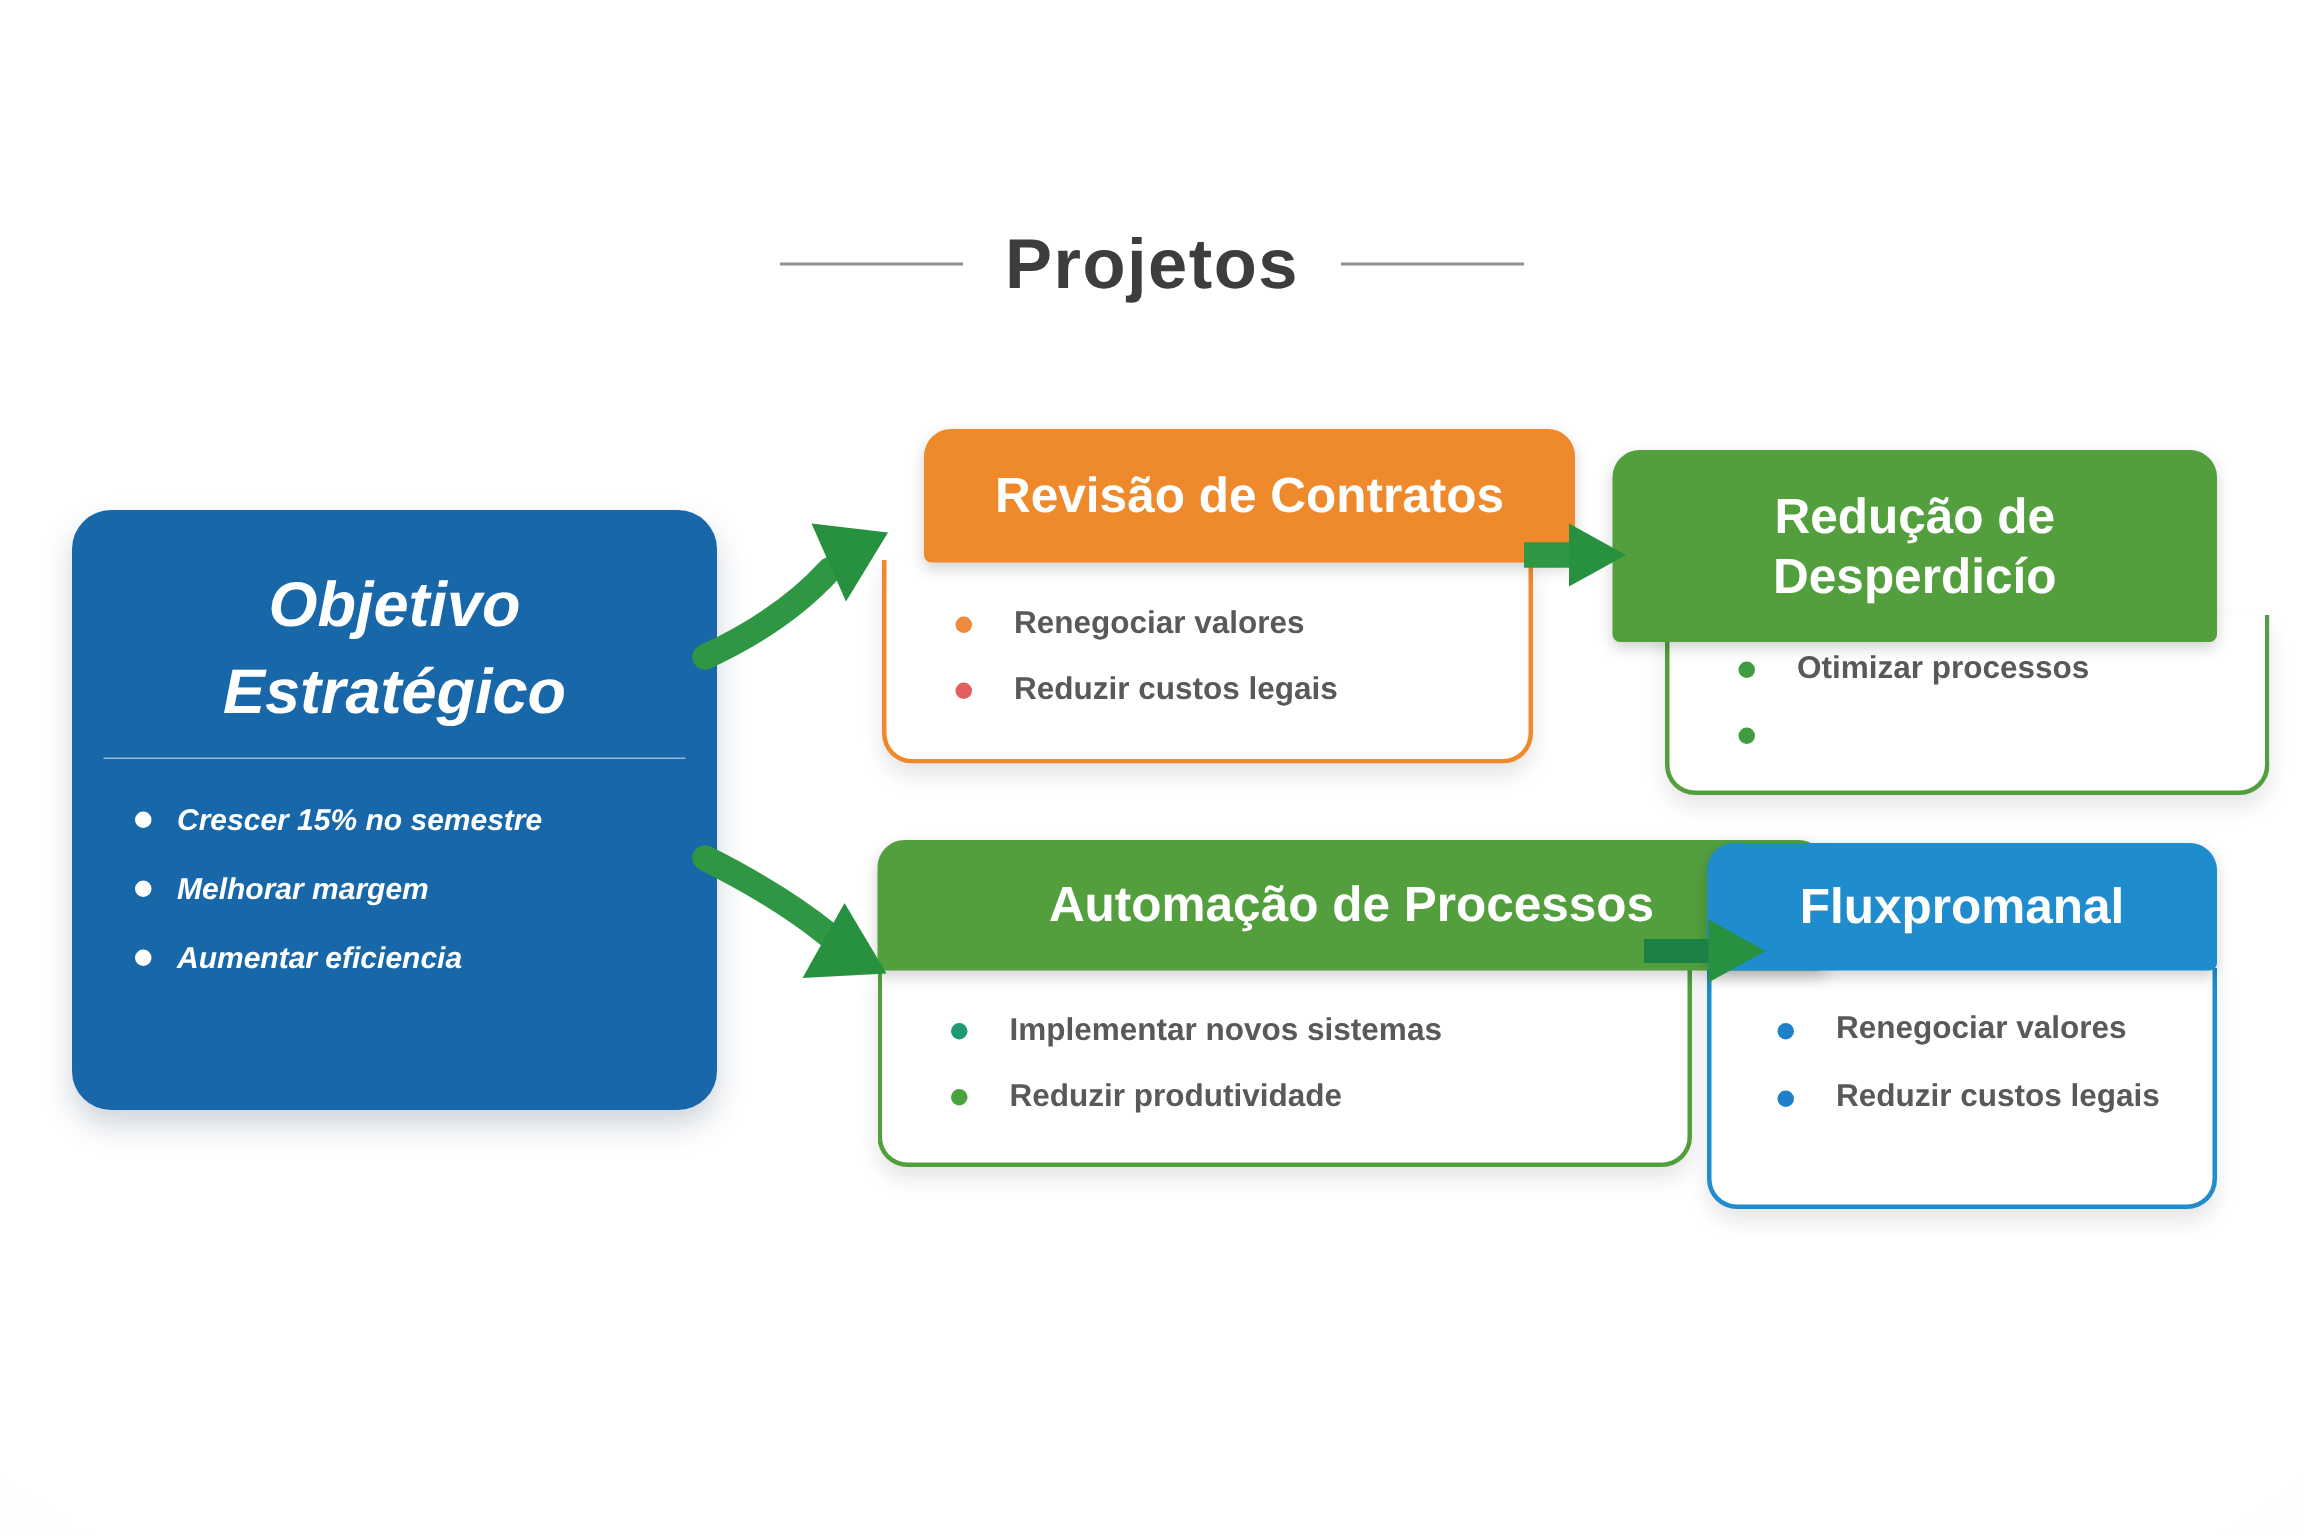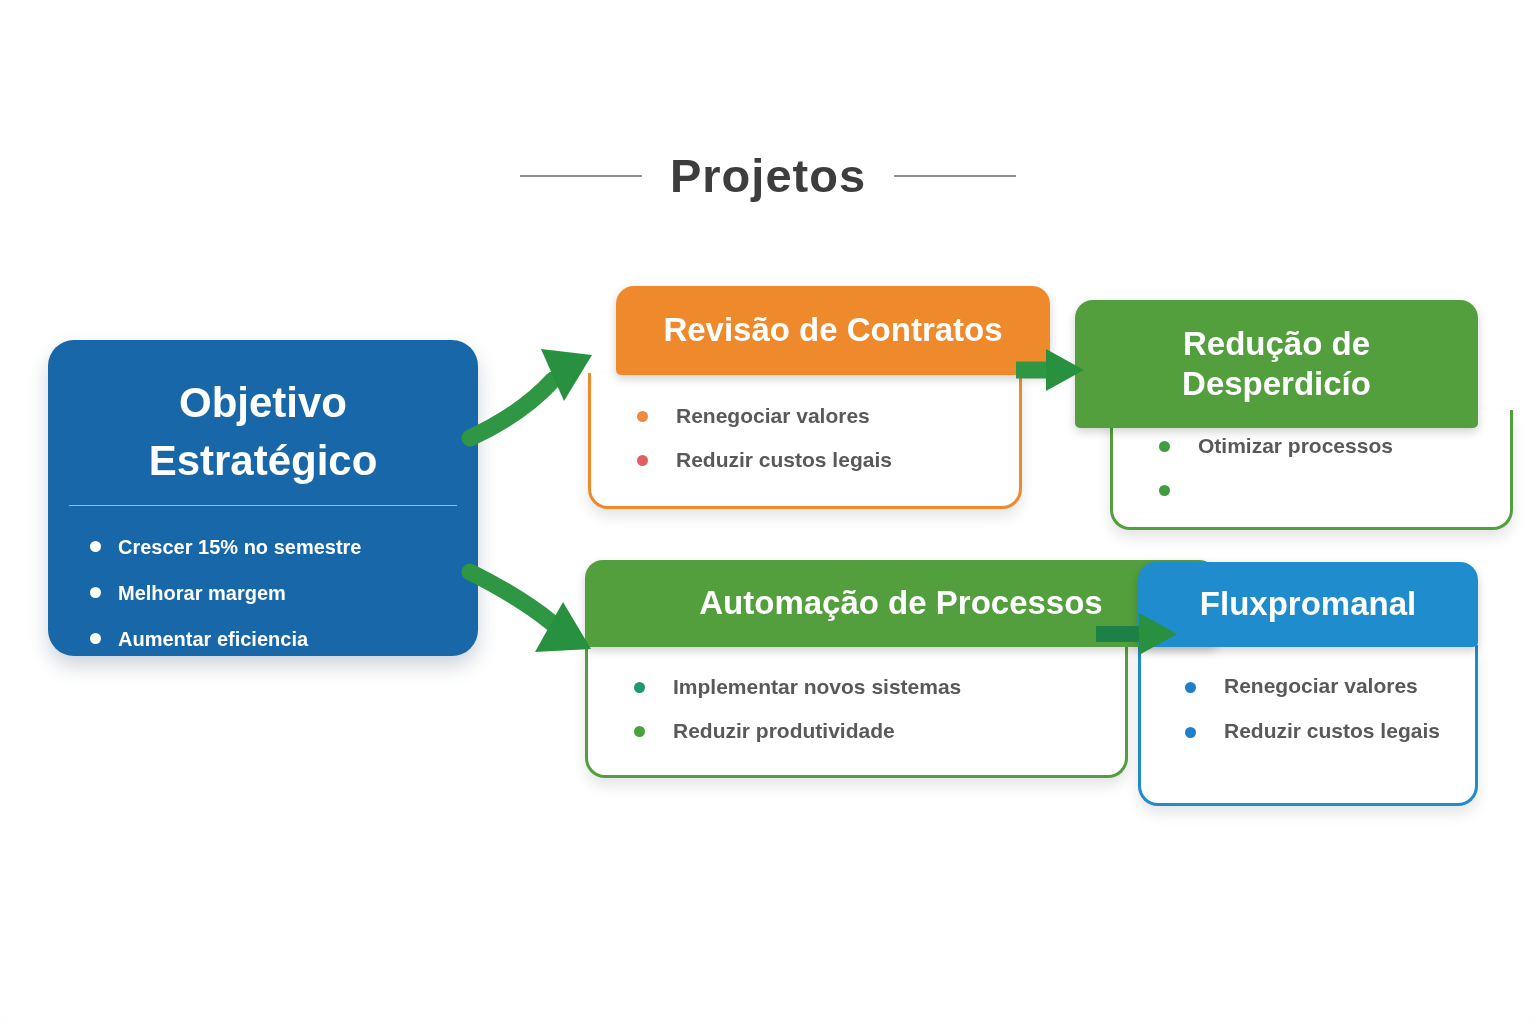--- a/index.html
+++ b/index.html
@@ -10,23 +10,24 @@
   }
 
   
   .title-row { position:absolute; top:148px; left:0; width:100%;
     display:flex; justify-content:center; align-items:center; gap:28px; }
   .dash { width:122px; height:2px; background:#8f8f8f; }
   .page-title { font-size:47px; font-weight:bold; color:#3d3d3d; letter-spacing:1px; }
 
   
   .objective {
-    position:absolute; left:48px; top:340px; width:430px; height:316px;
+    position:absolute; left:48px; top:340px; width:430px; height:400px;
     background:#1767a9; border-radius:26px; color:#ffffff;
     box-shadow:0 10px 20px rgba(30,60,90,.22);
+    font-style:italic;
   }
   .obj-title { margin:34px 18px 0; text-align:center;
     font-size:42px; font-weight:bold; line-height:1.38; }
   .obj-divider { width:388px; margin:15px auto 0; height:0;
     border-top:1px solid rgba(255,255,255,.55); }
   .obj-list { list-style:none; margin:18px 0 0; padding:0 16px 0 42px; }
   .obj-list li { display:flex; align-items:center; gap:17px;
     font-size:20px; font-weight:bold; line-height:46px; white-space:nowrap; }
   .dot { width:11px; height:11px; border-radius:50%; flex:0 0 auto; }
   .obj-list .dot { background:#ffffff; }

